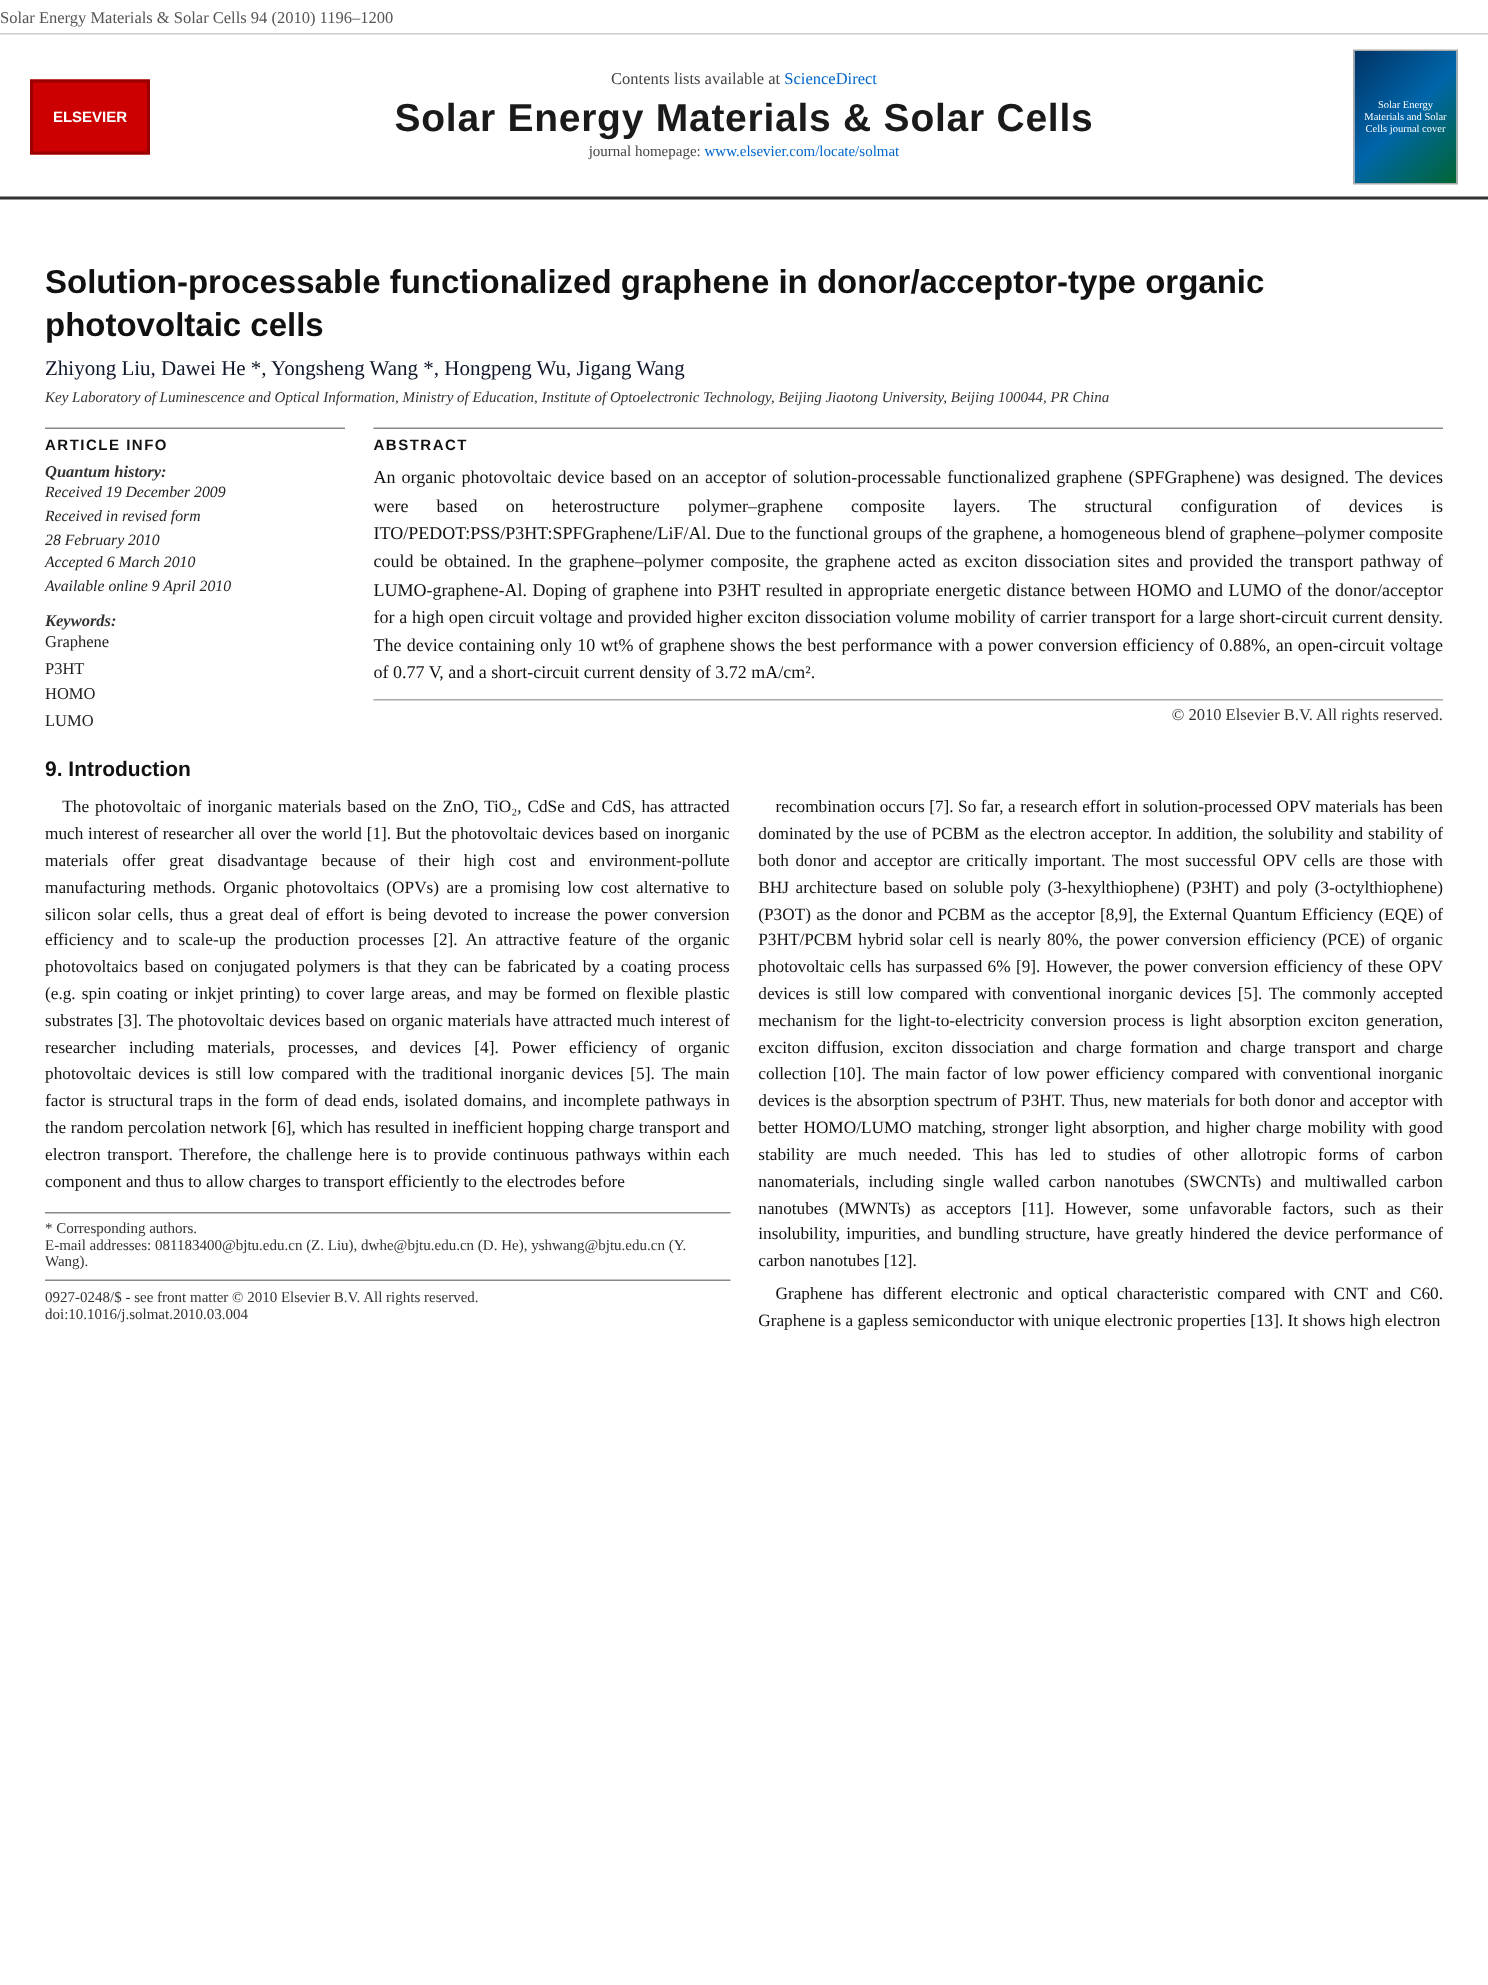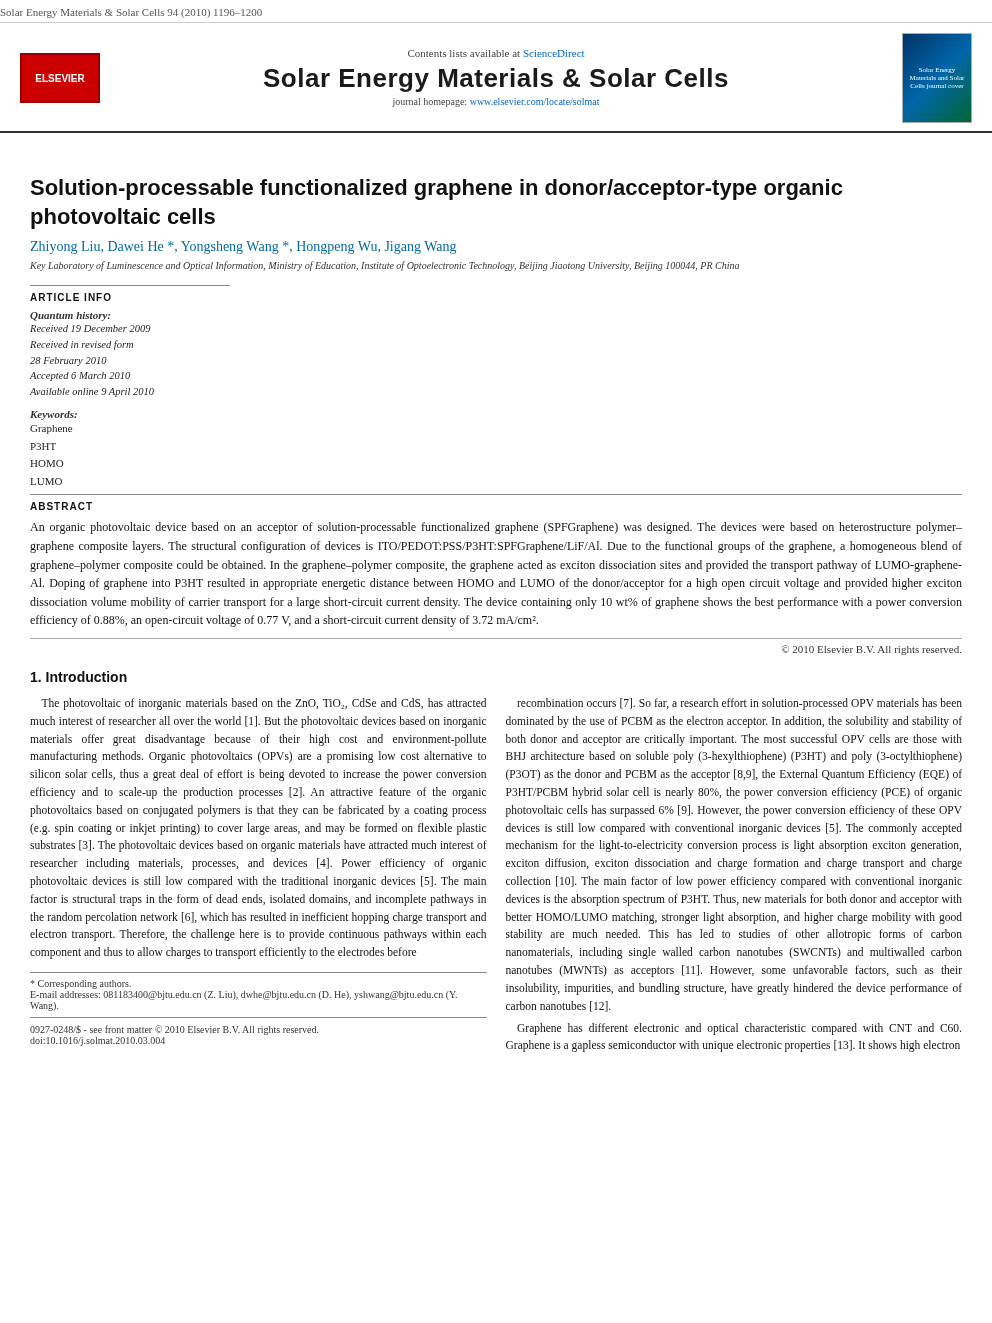--- a/index.html
+++ b/index.html
@@ -119,36 +119,35 @@
       margin-top: 14px;
       margin-bottom: 8px;
       line-height: 1.3;
       color: #111;
     }
 
     
     .authors {
       font-size: 14px;
       margin-bottom: 5px;
-      color: #0369a1;
+      color: #0f172a;
     }
 
     .affiliation {
       font-size: 10px;
       font-style: italic;
       color: #333;
       margin-bottom: 14px;
     }
 
     
     .two-col {
       display: flex;
-      gap: 4px;
+      gap: 19px;
       margin-top: 10px;
-      flex-direction: column;
     }
 
     .left-col {
       width: 200px;
       flex-shrink: 0;
       border-top: 1px solid #888;
       padding-top: 6px;
     }
 
     .right-col {
@@ -336,21 +335,21 @@
 
     <div class="right-col">
       <div class="section-label">ABSTRACT</div>
       <div class="abstract-text">An organic photovoltaic device based on an acceptor of solution-processable functionalized graphene (SPFGraphene) was designed. The devices were based on heterostructure polymer–graphene composite layers. The structural configuration of devices is ITO/PEDOT:PSS/P3HT:SPFGraphene/LiF/Al. Due to the functional groups of the graphene, a homogeneous blend of graphene–polymer composite could be obtained. In the graphene–polymer composite, the graphene acted as exciton dissociation sites and provided the transport pathway of LUMO-graphene-Al. Doping of graphene into P3HT resulted in appropriate energetic distance between HOMO and LUMO of the donor/acceptor for a high open circuit voltage and provided higher exciton dissociation volume mobility of carrier transport for a large short-circuit current density. The device containing only 10 wt% of graphene shows the best performance with a power conversion efficiency of 0.88%, an open-circuit voltage of 0.77 V, and a short-circuit current density of 3.72 mA/cm².</div>
       <div class="copyright-line">© 2010 Elsevier B.V. All rights reserved.</div>
     </div>
 
   </div>
 
   <div class="body-section">
-    <div class="section-heading">1. Introduction</div>
+    <div class="section-heading">9. Introduction</div>
 
     <div class="body-two-col">
       <div class="body-left">
         <div class="body-text">
           <p>The photovoltaic of inorganic materials based on the ZnO, TiO₂, CdSe and CdS, has attracted much interest of researcher all over the world [1]. But the photovoltaic devices based on inorganic materials offer great disadvantage because of their high cost and environment-pollute manufacturing methods. Organic photovoltaics (OPVs) are a promising low cost alternative to silicon solar cells, thus a great deal of effort is being devoted to increase the power conversion efficiency and to scale-up the production processes [2]. An attractive feature of the organic photovoltaics based on conjugated polymers is that they can be fabricated by a coating process (e.g. spin coating or inkjet printing) to cover large areas, and may be formed on flexible plastic substrates [3]. The photovoltaic devices based on organic materials have attracted much interest of researcher including materials, processes, and devices [4]. Power efficiency of organic photovoltaic devices is still low compared with the traditional inorganic devices [5]. The main factor is structural traps in the form of dead ends, isolated domains, and incomplete pathways in the random percolation network [6], which has resulted in inefficient hopping charge transport and electron transport. Therefore, the challenge here is to provide continuous pathways within each component and thus to allow charges to transport efficiently to the electrodes before</p>
         </div>
 
         <div class="footnote-area">
           <div>* Corresponding authors.</div>
           <div>

